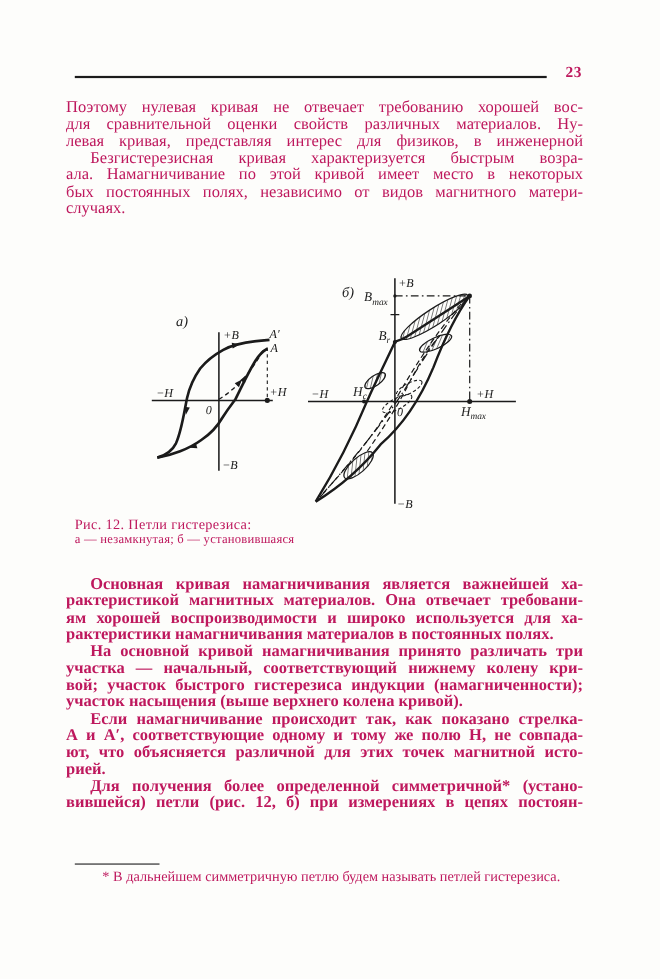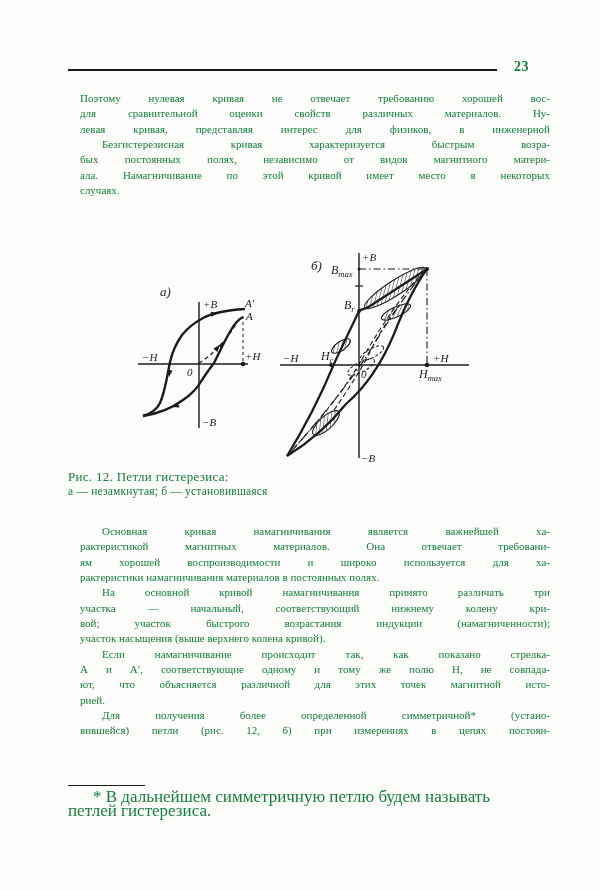--- a/index.html
+++ b/index.html
@@ -1,79 +1,79 @@
 <!DOCTYPE html>
 <html><head>
 <meta charset="utf-8">
 <style>
   html,body{margin:0;padding:0;background:#ffffff;}
   .page{
     position:relative;
     width:600px;height:890px;
     background:#fdfdfb;
     font-family:"Liberation Serif","DejaVu Serif",serif;
-    color:#15803d;
+    color:#be185d;
     overflow:hidden;
   }
   .header-rule{
     position:absolute;left:68px;top:69px;width:429px;height:2px;
     background:#1b1b1b;
   }
   .page-number{
     position:absolute;left:514px;top:59px;
     font-size:14px;font-weight:bold;letter-spacing:0.5px;
   }
   .textblock{
-    position:absolute;left:80px;width:470px;
-    font-size:11px;line-height:15.35px;
+    position:absolute;left:60px;width:470px;
+    font-size:15px;line-height:15.35px;
   }
   #block1{top:91px;}
-  #block2{top:524px;}
+  #block2{top:524px;font-weight:bold;}
   .ln{
     text-align:justify;
     text-align-last:justify;
     white-space:normal;
   }
   .ln.ind{text-indent:22px;}
   .ln.last{text-align-last:left;}
   .fig{position:absolute;left:128px;top:250px;}
   .caption{
     position:absolute;left:68px;top:469px;width:470px;
     text-align:left;
   }
   .caption-title{font-size:13px;line-height:15px;letter-spacing:0.3px;}
   .caption-detail{font-size:11.5px;line-height:14px;letter-spacing:0.2px;}
   .footnote-rule{
     position:absolute;left:68px;top:785px;width:77px;height:1.3px;
     background:#1b1b1b;
   }
   .footnote{
     position:absolute;left:68px;top:790px;width:470px;
-    font-size:17px;line-height:14px;text-indent:25px;
+    font-size:13px;line-height:14px;text-indent:25px;
   }
   svg text{font-family:"Liberation Serif","DejaVu Serif",serif;}
 </style>
 </head>
 <body>
 
 <div class="page">
 
   <div class="header-rule"></div>
   <div class="page-number">23</div>
 
   <div class="textblock" id="block1">
     <div>
       <div class="ln">Поэтому нулевая кривая не отвечает требованию хорошей вос-</div>
       <div class="ln">для сравнительной оценки свойств различных материалов. Ну-</div>
       <div class="ln">левая кривая, представляя интерес для физиков, в инженерной</div>
     </div>
     <div>
       <div class="ln ind">Безгистерезисная кривая характеризуется быстрым возра-</div>
+      <div class="ln">ала. Намагничивание по этой кривой имеет место в некоторых</div>
       <div class="ln">бых постоянных полях, независимо от видов магнитного матери-</div>
-      <div class="ln">ала. Намагничивание по этой кривой имеет место в некоторых</div>
       <div class="ln last">случаях.</div>
     </div>
   </div>
 
   <svg class="fig" width="345" height="215" viewBox="0 0 345 215">
     <defs>
       <pattern id="hatch" width="3.4" height="3.4" patternUnits="userSpaceOnUse" patternTransform="rotate(48)">
         <line x1="0" y1="0" x2="0" y2="3.4" stroke="#1b1b1b" stroke-width="1"></line>
       </pattern>
     </defs>
@@ -161,21 +161,21 @@
   <div class="textblock" id="block2">
     <div>
       <div class="ln ind">Основная кривая намагничивания является важнейшей ха-</div>
       <div class="ln">рактеристикой магнитных материалов. Она отвечает требовани-</div>
       <div class="ln">ям хорошей воспроизводимости и широко используется для ха-</div>
       <div class="ln last">рактеристики намагничивания материалов в постоянных полях.</div>
     </div>
     <div>
       <div class="ln ind">На основной кривой намагничивания принято различать три</div>
       <div class="ln">участка — начальный, соответствующий нижнему колену кри-</div>
-      <div class="ln">вой; участок быстрого возрастания индукции (намагниченности);</div>
+      <div class="ln">вой; участок быстрого гистерезиса индукции (намагниченности);</div>
       <div class="ln last">участок насыщения (выше верхнего колена кривой).</div>
     </div>
     <div>
       <div class="ln ind">Если намагничивание происходит так, как показано стрелка-</div>
       <div class="ln">А и А′, соответствующие одному и тому же полю Н, не совпада-</div>
       <div class="ln">ют, что объясняется различной для этих точек магнитной исто-</div>
       <div class="ln last">рией.</div>
     </div>
     <div>
       <div class="ln ind">Для получения более определенной симметричной* (устано-</div>

